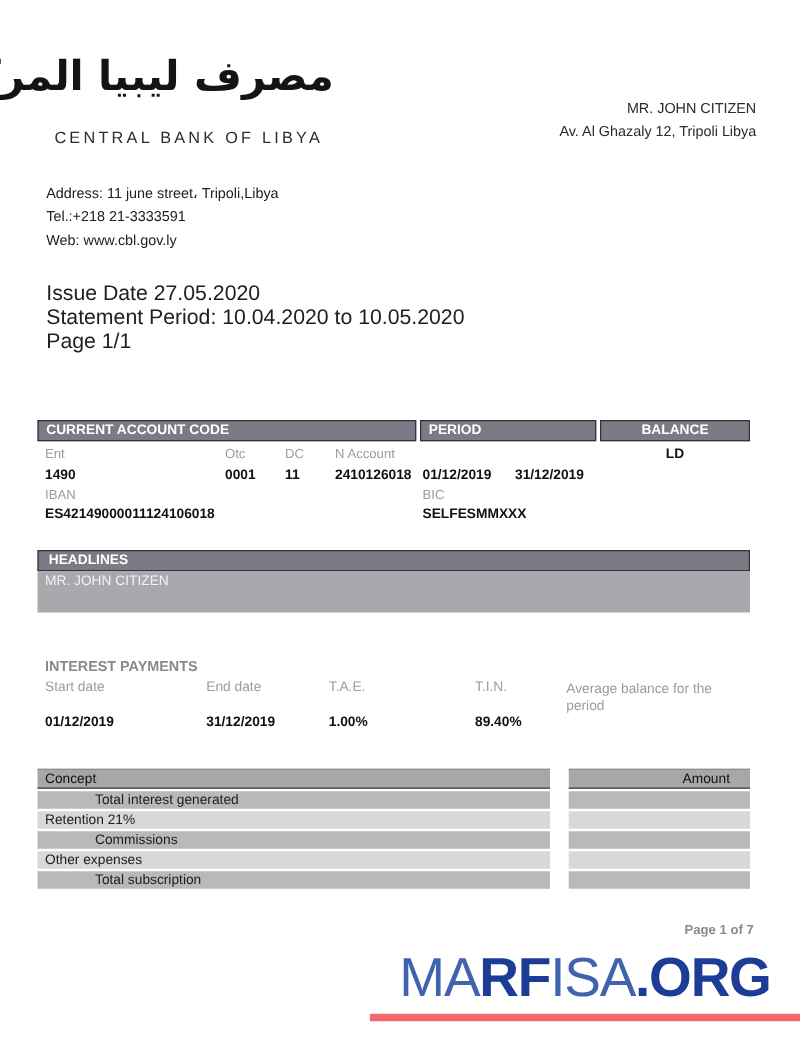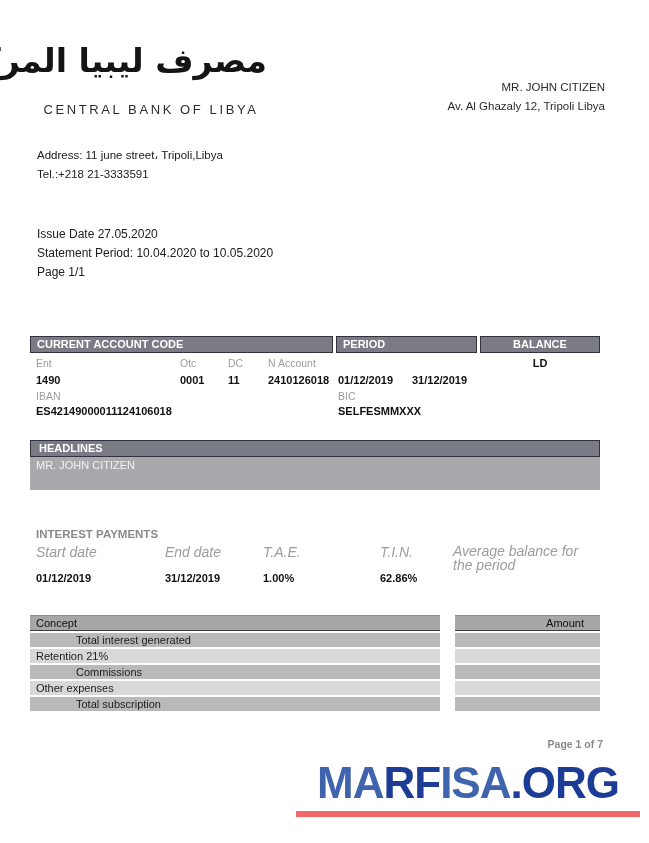--- a/index.html
+++ b/index.html
@@ -19,21 +19,21 @@
   .logo-latin {
     font-size:13px; letter-spacing:2.6px; color:#2d2d2d; font-weight:500;
     white-space:nowrap;
   }
   .customer-block {
     position:absolute; right:44px; top:78px; text-align:right;
     font-size:11.5px; color:#2b2b2b; line-height:19px;
   }
   
   .contact-block { position:absolute; left:37px; top:146px; font-size:11.5px; color:#202020; line-height:19px; }
-  .issue-block   { position:absolute; left:37px; top:225px; font-size:12px; color:#202020; line-height:19px; }
+  .issue-block   { position:absolute; left:37px; top:225px; font-size:17px; color:#202020; line-height:19px; }
 
   
   .acct { position:absolute; left:30px; top:336px; width:570px; height:82px; }
   .bar-cell {
     position:absolute; top:0; height:17px;
     background:var(--header-bar-bg,#7b7b86);
     border:1px solid var(--header-bar-border,#31313f);
     color:#fff; font-size:11px; font-weight:bold; line-height:15px;
     padding-left:6px;
   }
@@ -51,21 +51,21 @@
     color:#fff; font-size:11px; font-weight:bold; line-height:15px; padding-left:8px;
   }
   .headlines-body {
     height:33px; background:var(--headlines-body-bg,#a9a9ad);
     color:#f2f2f2; font-size:11px; padding:2px 6px;
   }
 
   
   .interest { position:absolute; left:30px; top:528px; width:570px; height:62px; }
   .interest-title { position:absolute; left:6px; top:0; font-size:11.5px; font-weight:bold; color:#8a8a8a; }
-  .int-lbl { position:absolute; top:16px; font-size:14px; color:#9c9c9c;font-style:italic; }
+  .int-lbl { position:absolute; top:16px; font-size:11px; color:#9c9c9c; }
   .int-val { position:absolute; top:44px; font-size:11px; font-weight:bold; color:#111; }
 
   
   .concept { position:absolute; left:30px; top:615px; width:570px; }
   .concept .hdr-row { position:relative; height:16px; margin-bottom:1px; }
   .concept .hdr-cell {
     position:absolute; top:0; height:16px; background:var(--concept-header-bg,#a7a7a7);
     border-top:1px solid #8f8f8f; border-bottom:1px solid #3c3c3c;
     font-size:11px; color:#111; line-height:14px;
   }
@@ -77,21 +77,21 @@
   }
   .concept .cc1 { left:0; width:410px; padding-left:6px; }
   .concept .cc2 { left:425px; width:145px; }
   .concept .row.dark .cell { background:var(--row-dark-bg,#b9b9b9);padding-left:46px; }
   .concept .row.light .cell { background:var(--row-light-bg,#d8d8d8); }
 
   
   .page-count { position:absolute; right:46px; top:738px; font-size:10.5px; font-weight:bold; color:#8a8a8a; }
   .watermark { position:absolute; left:296px; top:758px; width:344px; text-align:center; }
   .wm-text { font-size:44px; letter-spacing:-1px; line-height:50px; white-space:nowrap; }
-  .wm-light { color:var(--brand-blue-light,#3f63ad); font-weight:700; }
+  .wm-light { color:var(--brand-blue-light,#3f63ad); font-weight:400; }
   .wm-bold  { color:var(--brand-blue,#1d3c95); font-weight:bold;margin-top:21px; }
   .wm-line  { height:6px; background:var(--underline-red,#f2686b); margin-top:3px; }
 </style>
 </head>
 <body>
 
 <div class="page">
 
   <div class="logo-block">
     <div class="logo-arabic">مصرف ليبيا المركزي</div>
@@ -99,20 +99,21 @@
   </div>
 
   <div class="customer-block">
     <div>MR. JOHN CITIZEN</div>
     <div>Av. Al Ghazaly 12, Tripoli Libya</div>
   </div>
 
   <div class="contact-block">
     <div>Address: 11 june street، Tripoli,Libya</div>
     <div>Tel.:+218 21-3333591</div>
+    <div>Web: www.cbl.gov.ly</div>
   </div>
 
   <div class="issue-block">
     <div>Issue Date 27.05.2020</div>
     <div>Statement Period: 10.04.2020 to 10.05.2020</div>
     <div>Page 1/1</div>
   </div>
 
   <div class="acct">
     <div class="bar-cell c2">PERIOD</div>
@@ -149,21 +150,21 @@
 
     <div class="int-lbl" style="left:6px;">Start date</div>
     <div class="int-lbl" style="left:135px;">End date</div>
     <div class="int-lbl" style="left:233px;">T.A.E.</div>
     <div class="int-lbl" style="left:350px;">T.I.N.</div>
     <div class="int-lbl" style="left:423px; width:135px; line-height:14px;">Average balance for the period</div>
 
     <div class="int-val" style="left:6px;">01/12/2019</div>
     <div class="int-val" style="left:135px;">31/12/2019</div>
     <div class="int-val" style="left:233px;">1.00%</div>
-    <div class="int-val" style="left:350px;">62.86%</div>
+    <div class="int-val" style="left:350px;">89.40%</div>
   </div>
 
   <div class="concept">
     <div class="hdr-row">
       <div class="hdr-cell hc1">Concept</div>
       <div class="hdr-cell hc2">Amount</div>
     </div>
     <div class="row dark">
       <div class="cell cc1">Total interest generated</div>
       <div class="cell cc2"></div>

